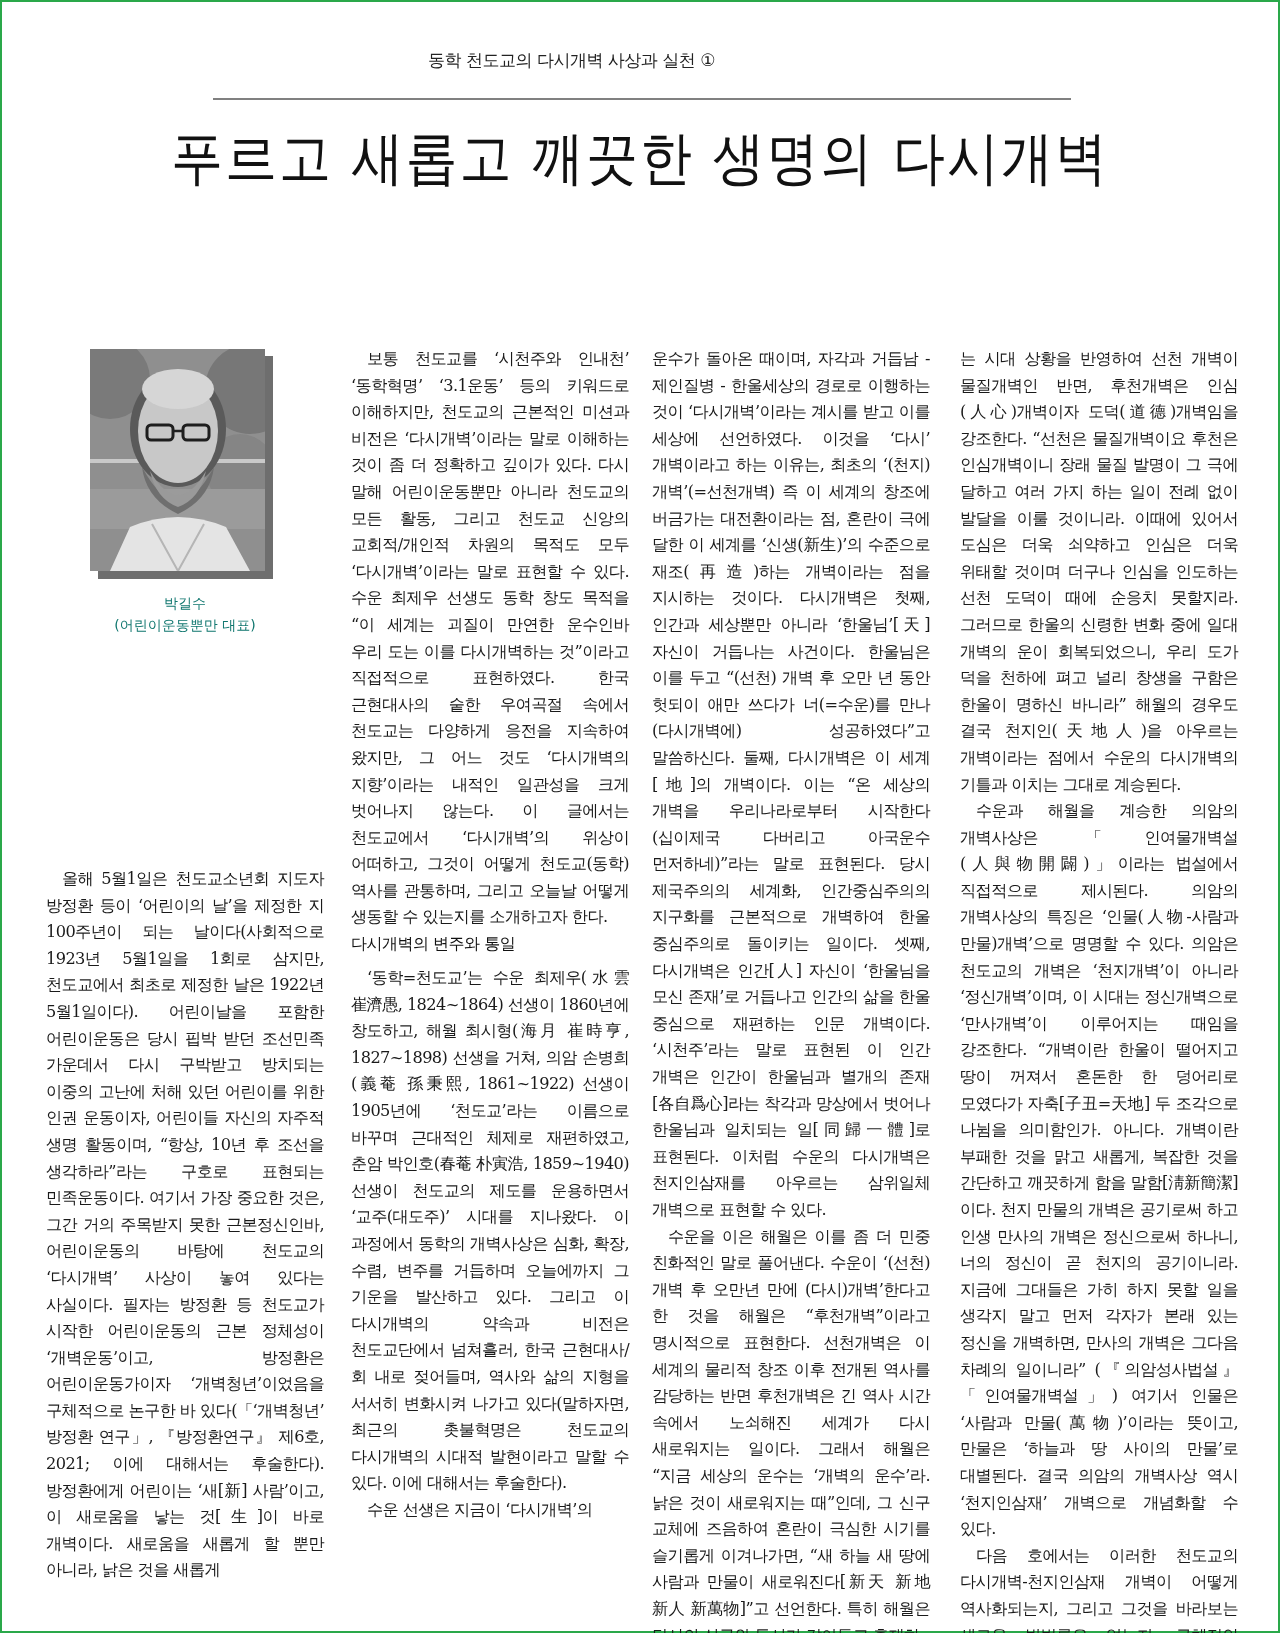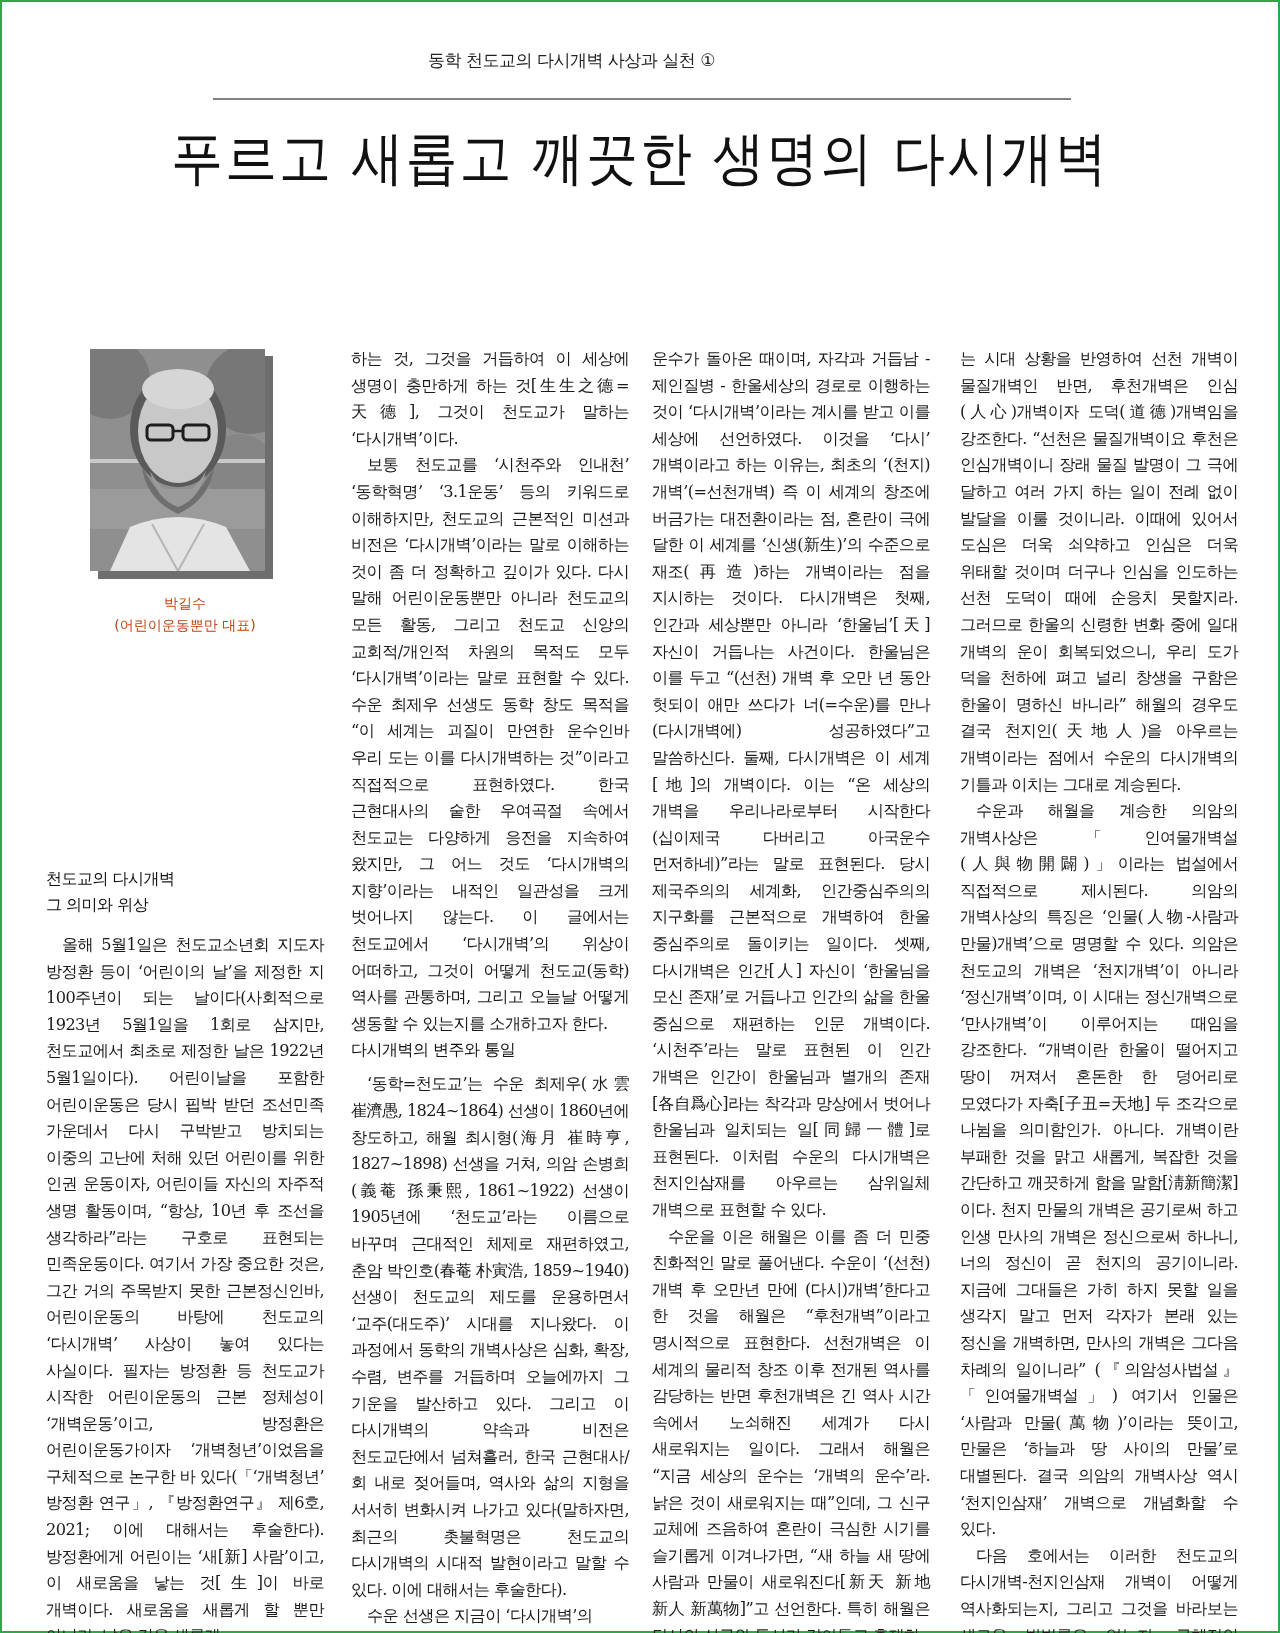--- a/index.html
+++ b/index.html
@@ -42,21 +42,21 @@
   #col1 h3 { margin-bottom: 14px; }
   .photo-wrap { position: absolute; left: 90px; top: 349px; width: 183px; height: 230px; }
   .photo-shadow { position: absolute; left: 8px; top: 7px; width: 175px; height: 223px; background: #6e6e6e; }
   .photo {
     position: absolute; left: 0; top: 0; width: 175px; height: 222px; overflow: hidden;
     background: linear-gradient(180deg, #8c8c8c 0%, #9a9a9a 40%, #a7a7a7 70%, #b8b8b8 100%);
   }
   .photo svg { display: block; }
   .byline {
     position: absolute; left: 46px; width: 278px; top: 592px; text-align: center;
-    font-family: "DejaVu Sans", sans-serif; font-size: 14px; line-height: 22px; color: #c2410c;
+    font-family: "DejaVu Sans", sans-serif; font-size: 14px; line-height: 22px; color: #0f766e;
   }
 </style>
 </head>
 <body>
 
 <div class="frame"></div>
 
 <div class="series-title">동학 천도교의 다시개벽 사상과 실천 ①</div>
 <div class="rule"></div>
 <div class="headline">푸르고 새롭고 깨끗한 생명의 다시개벽</div>
@@ -83,27 +83,24 @@
       <path d="M62 175 L88 222 L114 175" fill="none" stroke="#b5b5b5" stroke-width="2"></path>
     </svg>
   </div>
 </div>
 <div class="byline">
   <div>박길수</div>
   <div>(어린이운동뿐만 대표)</div>
 </div>
 
 <div class="col" id="col1">
-  <h3 style="white-space: pre-line;">천도교의 다시개벽
-그 의미와 위상</h3>
   <p>올해 5월1일은 천도교소년회 지도자 방정환 등이 ‘어린이의 날’을 제정한 지 100주년이 되는 날이다(사회적으로 1923년 5월1일을 1회로 삼지만, 천도교에서 최초로 제정한 날은 1922년 5월1일이다). 어린이날을 포함한 어린이운동은 당시 핍박 받던 조선민족 가운데서 다시 구박받고 방치되는 이중의 고난에 처해 있던 어린이를 위한 인권 운동이자, 어린이들 자신의 자주적 생명 활동이며, “항상, 10년 후 조선을 생각하라”라는 구호로 표현되는 민족운동이다. 여기서 가장 중요한 것은, 그간 거의 주목받지 못한 근본정신인바, 어린이운동의 바탕에 천도교의 ‘다시개벽’ 사상이 놓여 있다는 사실이다. 필자는 방정환 등 천도교가 시작한 어린이운동의 근본 정체성이 ‘개벽운동’이고, 방정환은 어린이운동가이자 ‘개벽청년’이었음을 구체적으로 논구한 바 있다(「‘개벽청년’ 방정환 연구」, 『방정환연구』 제6호, 2021; 이에 대해서는 후술한다). 방정환에게 어린이는 ‘새[新] 사람’이고, 이 새로움을 낳는 것[生]이 바로 개벽이다. 새로움을 새롭게 할 뿐만 아니라, 낡은 것을 새롭게</p>
 </div>
 
 <div class="col" id="col2">
-  <p class="noindent">하는 것, 그것을 거듭하여 이 세상에 생명이 충만하게 하는 것[生生之德=天德], 그것이 천도교가 말하는 ‘다시개벽’이다.</p>
   <p>보통 천도교를 ‘시천주와 인내천’ ‘동학혁명’ ‘3.1운동’ 등의 키워드로 이해하지만, 천도교의 근본적인 미션과 비전은 ‘다시개벽’이라는 말로 이해하는 것이 좀 더 정확하고 깊이가 있다. 다시 말해 어린이운동뿐만 아니라 천도교의 모든 활동, 그리고 천도교 신앙의 교회적/개인적 차원의 목적도 모두 ‘다시개벽’이라는 말로 표현할 수 있다. 수운 최제우 선생도 동학 창도 목적을 “이 세계는 괴질이 만연한 운수인바 우리 도는 이를 다시개벽하는 것”이라고 직접적으로 표현하였다. 한국 근현대사의 숱한 우여곡절 속에서 천도교는 다양하게 응전을 지속하여 왔지만, 그 어느 것도 ‘다시개벽의 지향’이라는 내적인 일관성을 크게 벗어나지 않는다. 이 글에서는 천도교에서 ‘다시개벽’의 위상이 어떠하고, 그것이 어떻게 천도교(동학) 역사를 관통하며, 그리고 오늘날 어떻게 생동할 수 있는지를 소개하고자 한다.</p>
   <h3>다시개벽의 변주와 통일</h3>
   <p>‘동학=천도교’는 수운 최제우(水雲 崔濟愚, 1824~1864) 선생이 1860년에 창도하고, 해월 최시형(海月 崔時亨, 1827~1898) 선생을 거쳐, 의암 손병희(義菴 孫秉熙, 1861~1922) 선생이 1905년에 ‘천도교’라는 이름으로 바꾸며 근대적인 체제로 재편하였고, 춘암 박인호(春菴 朴寅浩, 1859~1940) 선생이 천도교의 제도를 운용하면서 ‘교주(대도주)’ 시대를 지나왔다. 이 과정에서 동학의 개벽사상은 심화, 확장, 수렴, 변주를 거듭하며 오늘에까지 그 기운을 발산하고 있다. 그리고 이 다시개벽의 약속과 비전은 천도교단에서 넘쳐흘러, 한국 근현대사/회 내로 젖어들며, 역사와 삶의 지형을 서서히 변화시켜 나가고 있다(말하자면, 최근의 촛불혁명은 천도교의 다시개벽의 시대적 발현이라고 말할 수 있다. 이에 대해서는 후술한다).</p>
   <p>수운 선생은 지금이 ‘다시개벽’의</p>
 </div>
 
 <div class="col" id="col3">
   <p class="noindent">운수가 돌아온 때이며, 자각과 거듭남 - 제인질병 - 한울세상의 경로로 이행하는 것이 ‘다시개벽’이라는 계시를 받고 이를 세상에 선언하였다. 이것을 ‘다시’ 개벽이라고 하는 이유는, 최초의 ‘(천지) 개벽’(=선천개벽) 즉 이 세계의 창조에 버금가는 대전환이라는 점, 혼란이 극에 달한 이 세계를 ‘신생(新生)’의 수준으로 재조(再造)하는 개벽이라는 점을 지시하는 것이다. 다시개벽은 첫째, 인간과 세상뿐만 아니라 ‘한울님’[天] 자신이 거듭나는 사건이다. 한울님은 이를 두고 “(선천) 개벽 후 오만 년 동안 헛되이 애만 쓰다가 너(=수운)를 만나 (다시개벽에) 성공하였다”고 말씀하신다. 둘째, 다시개벽은 이 세계[地]의 개벽이다. 이는 “온 세상의 개벽을 우리나라로부터 시작한다(십이제국 다버리고 아국운수 먼저하네)”라는 말로 표현된다. 당시 제국주의의 세계화, 인간중심주의의 지구화를 근본적으로 개벽하여 한울 중심주의로 돌이키는 일이다. 셋째, 다시개벽은 인간[人] 자신이 ‘한울님을 모신 존재’로 거듭나고 인간의 삶을 한울 중심으로 재편하는 인문 개벽이다. ‘시천주’라는 말로 표현된 이 인간 개벽은 인간이 한울님과 별개의 존재[各自爲心]라는 착각과 망상에서 벗어나 한울님과 일치되는 일[同歸一體]로 표현된다. 이처럼 수운의 다시개벽은 천지인삼재를 아우르는 삼위일체 개벽으로 표현할 수 있다.</p>
   <p>수운을 이은 해월은 이를 좀 더 민중 친화적인 말로 풀어낸다. 수운이 ‘(선천) 개벽 후 오만년 만에 (다시)개벽’한다고 한 것을 해월은 “후천개벽”이라고 명시적으로 표현한다. 선천개벽은 이 세계의 물리적 창조 이후 전개된 역사를 감당하는 반면 후천개벽은 긴 역사 시간 속에서 노쇠해진 세계가 다시 새로워지는 일이다. 그래서 해월은 “지금 세상의 운수는 ‘개벽의 운수’라. 낡은 것이 새로워지는 때”인데, 그 신구 교체에 즈음하여 혼란이 극심한 시기를 슬기롭게 이겨나가면, “새 하늘 새 땅에 사람과 만물이 새로워진다[新天 新地 新人 新萬物]”고 선언한다. 특히 해월은 당시의 신구와 동서가 갈아들고 혼재하</p>
 </div>

